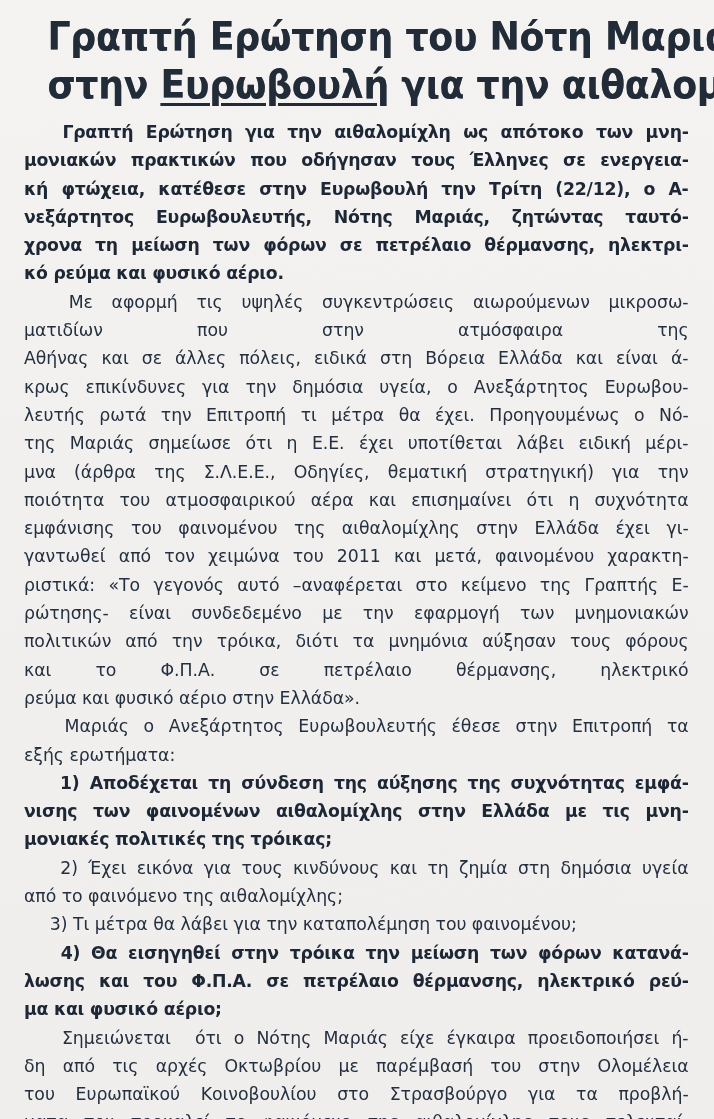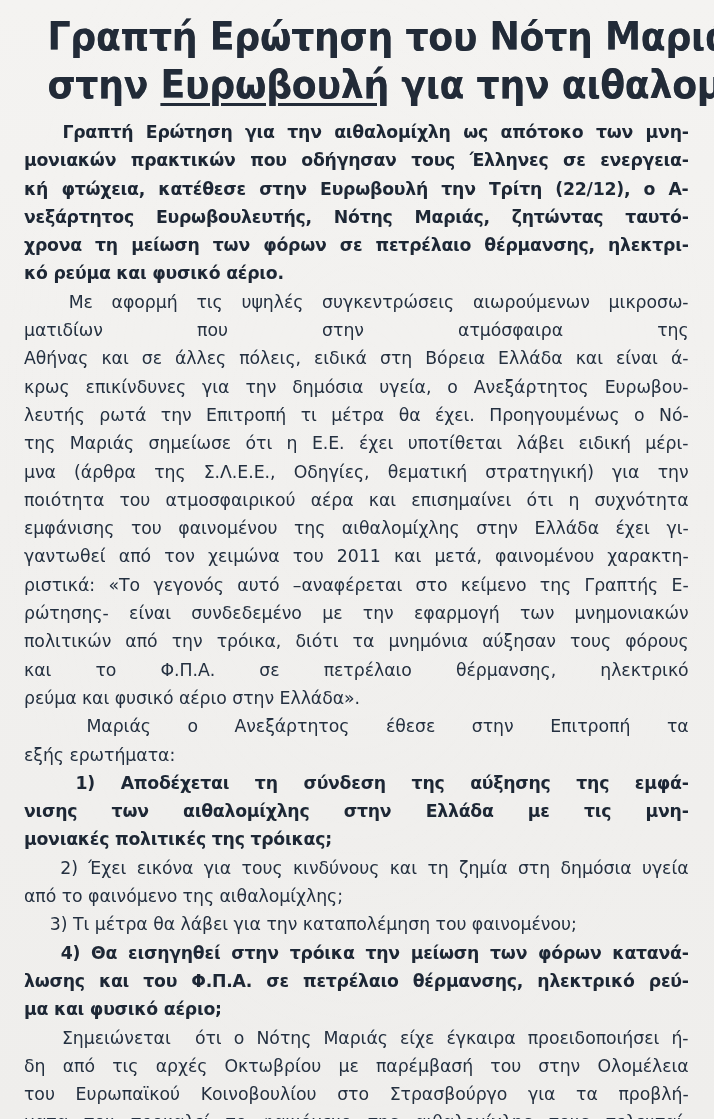--- a/index.html
+++ b/index.html
@@ -138,26 +138,26 @@
           <span class="ln just"><span>ποιότητα</span><span>του</span><span>ατμοσφαιρικού</span><span>αέρα</span><span>και</span><span>επισημαίνει</span><span>ότι</span><span>η</span><span>συχνότητα</span></span>
           <span class="ln just"><span>εμφάνισης</span><span>του</span><span>φαινομένου</span><span>της</span><span>αιθαλομίχλης</span><span>στην</span><span>Ελλάδα</span><span>έχει</span><span>γι-</span></span>
           <span class="ln just"><span>γαντωθεί</span><span>από</span><span>τον</span><span>χειμώνα</span><span>του</span><span>2011</span><span>και</span><span>μετά,</span><span>φαινομένου</span><span>χαρακτη-</span></span>
           <span class="ln just"><span>ριστικά:</span><span>«Το</span><span>γεγονός</span><span>αυτό</span><span>–αναφέρεται</span><span>στο</span><span>κείμενο</span><span>της</span><span>Γραπτής</span><span>Ε-</span></span>
           <span class="ln just"><span>ρώτησης-</span><span>είναι</span><span>συνδεδεμένο</span><span>με</span><span>την</span><span>εφαρμογή</span><span>των</span><span>μνημονιακών</span></span>
           <span class="ln just"><span>πολιτικών</span><span>από</span><span>την</span><span>τρόικα,</span><span>διότι</span><span>τα</span><span>μνημόνια</span><span>αύξησαν</span><span>τους</span><span>φόρους</span></span>
           <span class="ln just"><span>και</span><span>το</span><span>Φ.Π.Α.</span><span>σε</span><span>πετρέλαιο</span><span>θέρμανσης,</span><span>ηλεκτρικό</span></span>
           <span class="ln">ρεύμα και φυσικό αέριο στην Ελλάδα».</span>
         </p>
         <p class="para" style="text-indent: 0px;">
-          <span class="ln just"><span class="indent"></span><span>Μαριάς</span><span>ο</span><span>Ανεξάρτητος</span><span>έθεσε</span><span>στην</span><span>Επιτροπή</span><span>τα</span></span>
+          <span class="ln just"><span class="indent"></span><span>Μαριάς</span><span>ο</span><span>Ανεξάρτητος</span><span>Ευρωβουλευτής</span><span>έθεσε</span><span>στην</span><span>Επιτροπή</span><span>τα</span></span>
           <span class="ln">εξής ερωτήματα:</span>
         </p>
         <p class="para bold" style="text-indent: 0px;">
-          <span class="ln just"><span class="indent"></span><span>1)</span><span>Αποδέχεται</span><span>τη</span><span>σύνδεση</span><span>της</span><span>αύξησης</span><span>της</span><span>εμφά-</span></span>
-          <span class="ln just"><span>νισης</span><span>των</span><span>αιθαλομίχλης</span><span>στην</span><span>Ελλάδα</span><span>με</span><span>τις</span><span>μνη-</span></span>
+          <span class="ln just"><span class="indent"></span><span>1)</span><span>Αποδέχεται</span><span>τη</span><span>σύνδεση</span><span>της</span><span>αύξησης</span><span>της</span><span>συχνότητας</span><span>εμφά-</span></span>
+          <span class="ln just"><span>νισης</span><span>των</span><span>φαινομένων</span><span>αιθαλομίχλης</span><span>στην</span><span>Ελλάδα</span><span>με</span><span>τις</span><span>μνη-</span></span>
           <span class="ln">μονιακές πολιτικές της τρόικας;</span>
         </p>
         <p class="para" style="text-indent: 0px;">
           <span class="ln just"><span class="indent"></span><span>2)</span><span>Έχει</span><span>εικόνα</span><span>για</span><span>τους</span><span>κινδύνους</span><span>και</span><span>τη</span><span>ζημία</span><span>στη</span><span>δημόσια</span><span>υγεία</span></span>
           <span class="ln">από το φαινόμενο της αιθαλομίχλης;</span>
         </p>
         <p class="para" style="text-indent: 0px;">
           <span class="ln"><span class="indent"></span>3) Τι μέτρα θα λάβει για την καταπολέμηση του φαινομένου;</span>
         </p>
         <p class="para bold" style="text-indent: 0px;">

